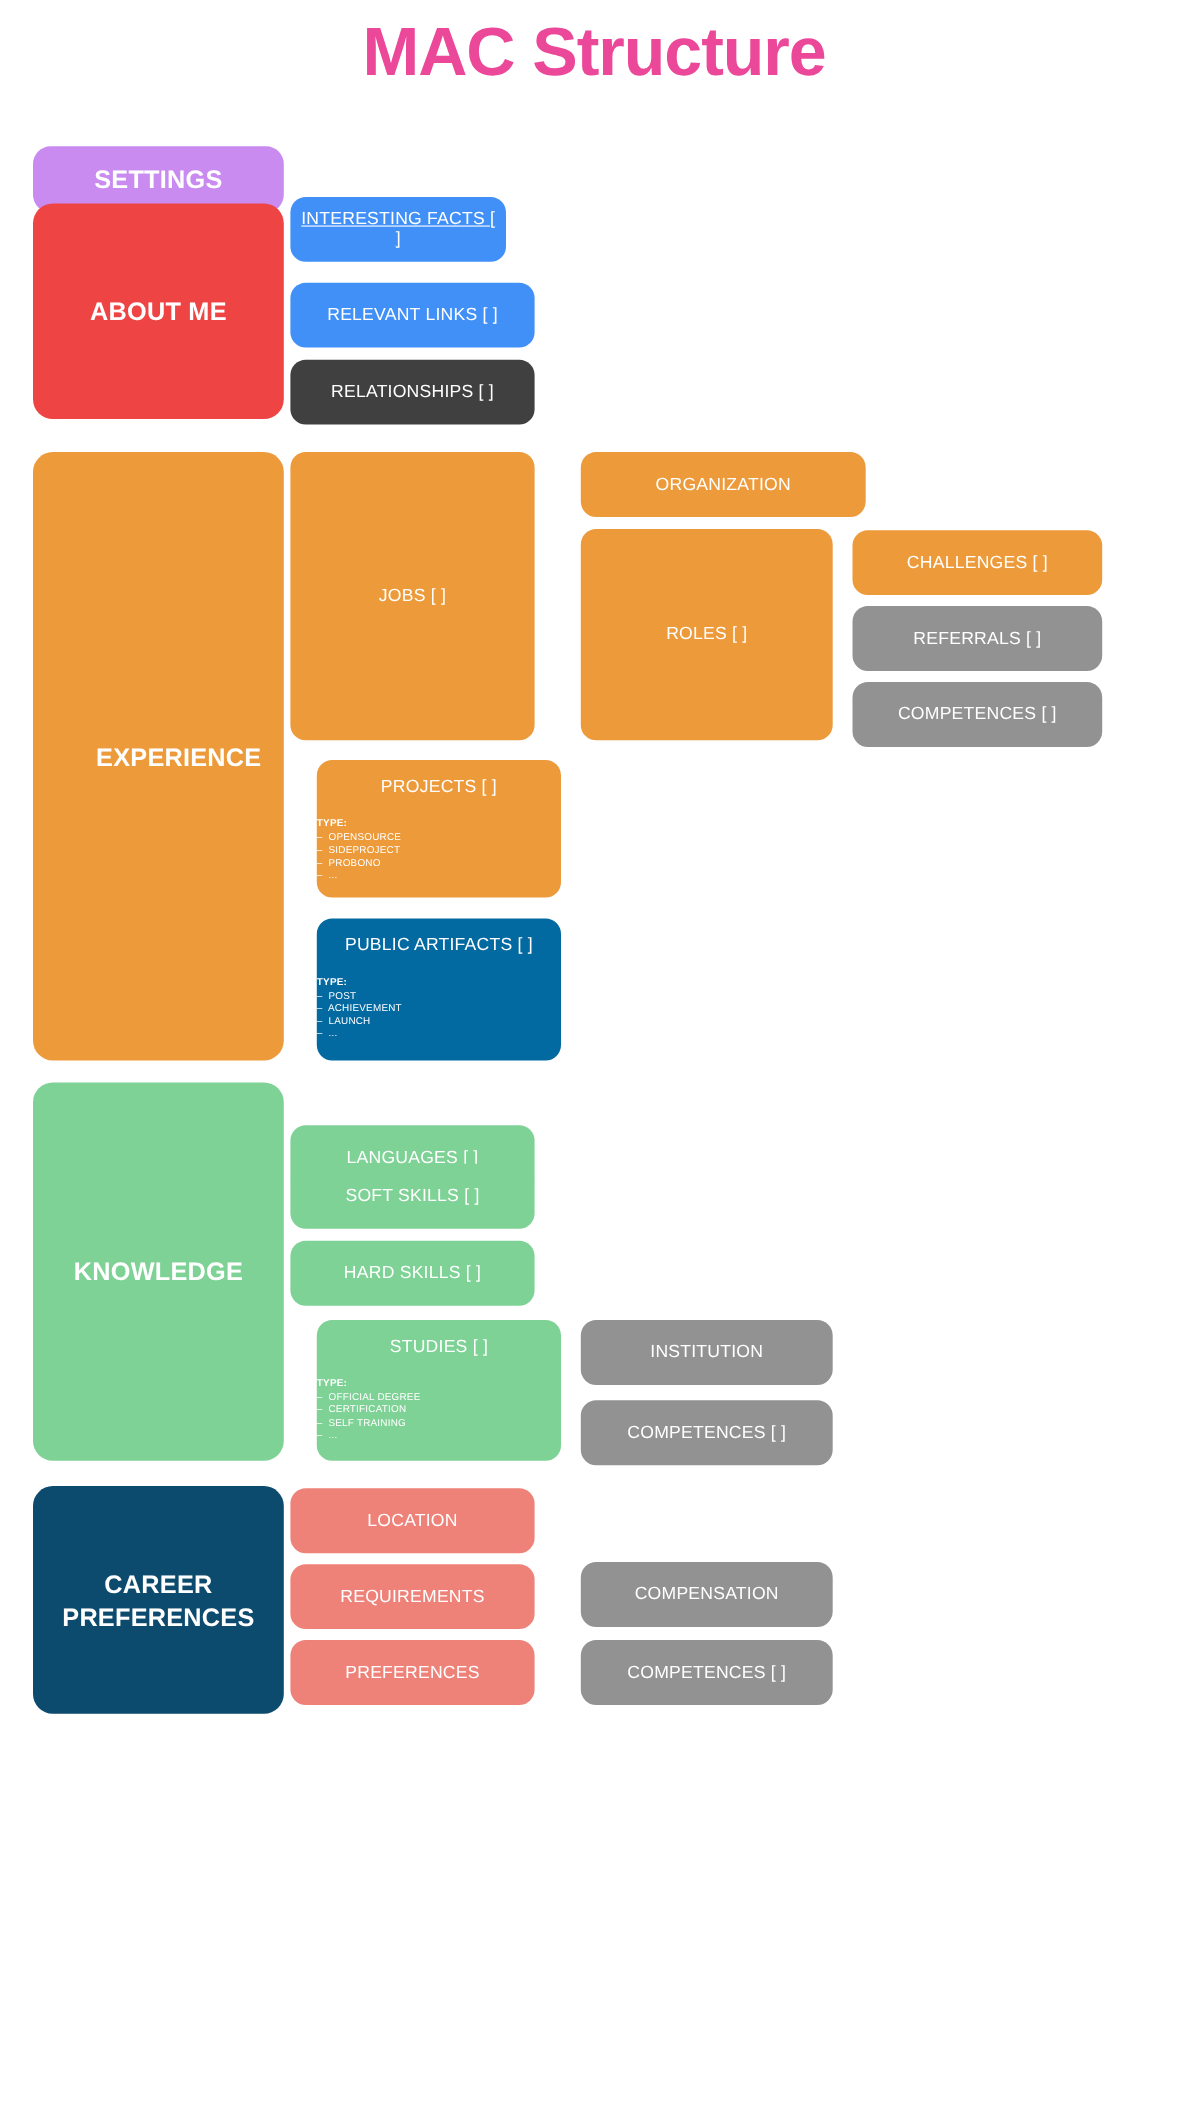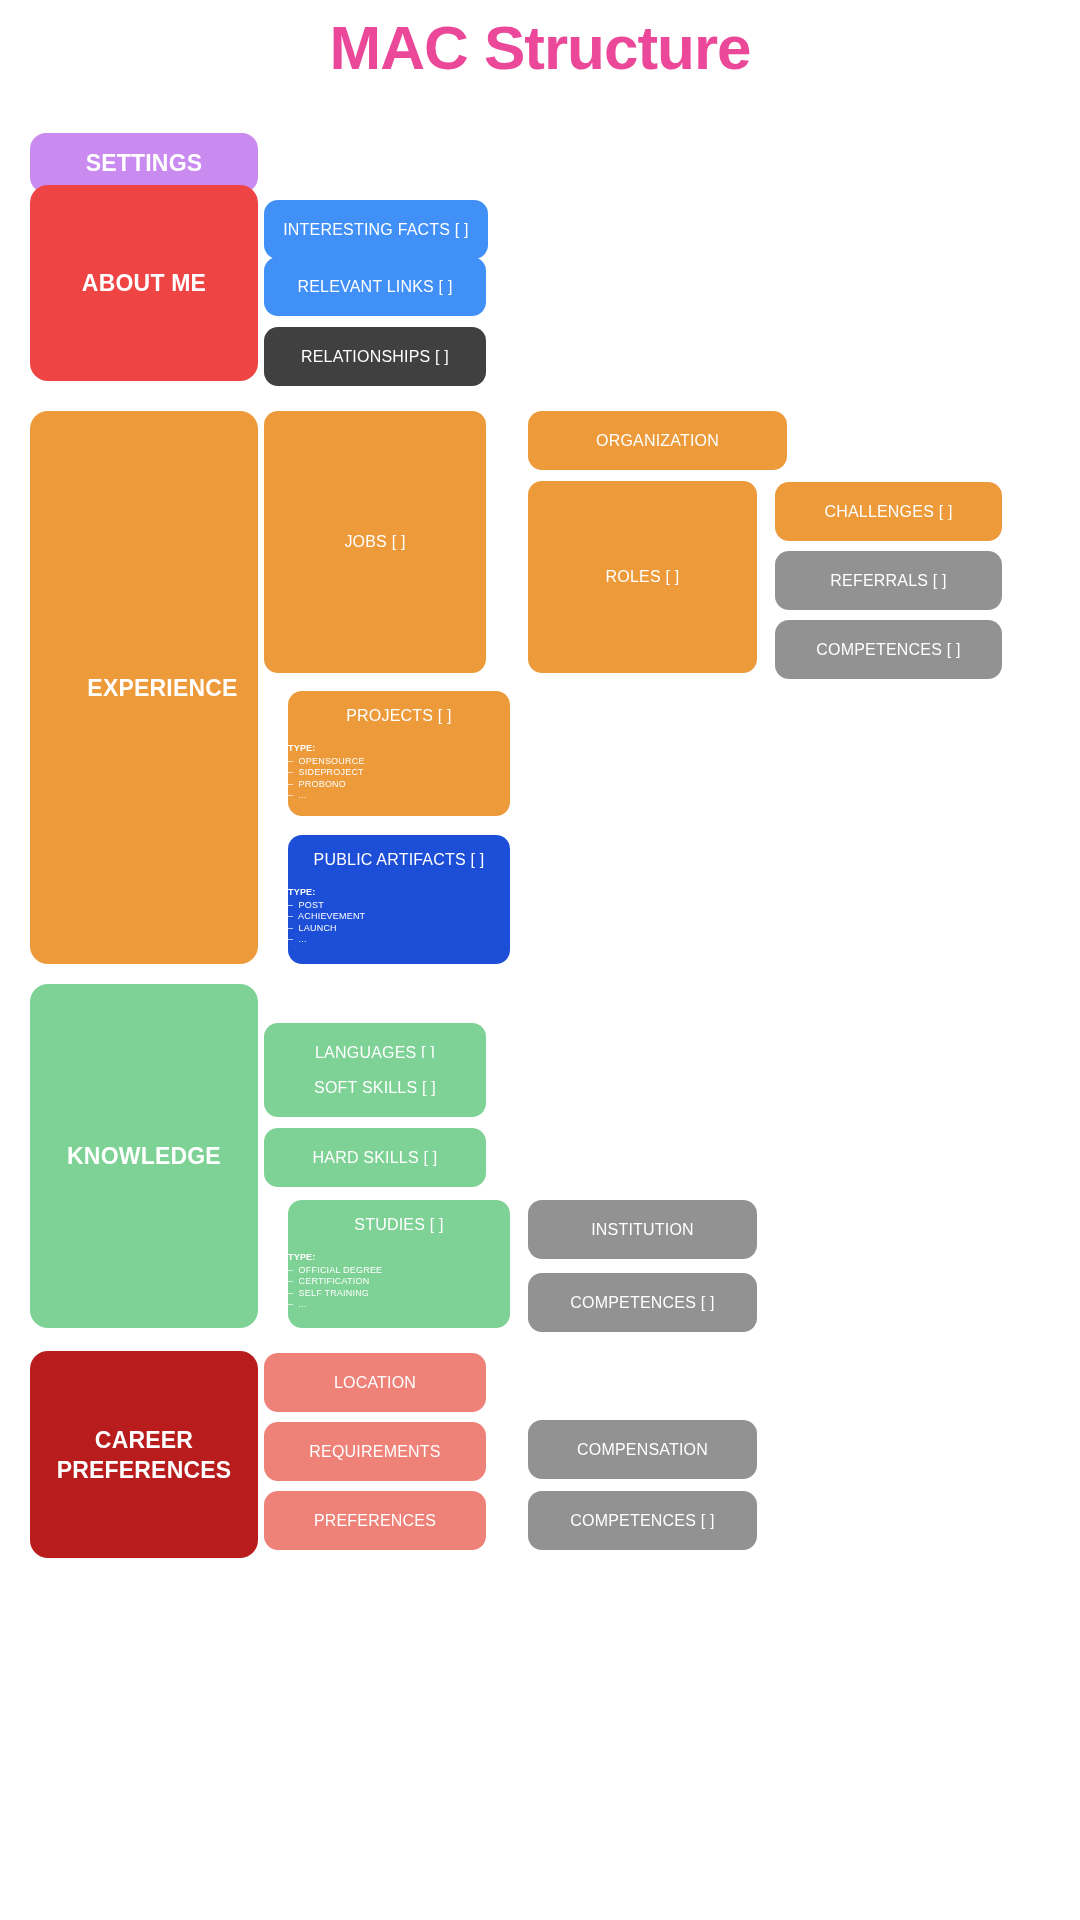--- a/index.html
+++ b/index.html
@@ -89,21 +89,21 @@
 
 <div class="canvas">
 
   <div class="node settings" style="left:30px; top:45px; width:228px; height:60px; background:#c98bf0;">
     <span>SETTINGS</span>
   </div>
 
   <div class="node primary" style="left:30px; top:97px; width:228px; height:196px; background:#ef4444;">
     <span>ABOUT ME</span>
   </div>
-  <div class="node" style="left:264px; top:112px; width:224px; height:59px; background:#4190f7;">
+  <div class="node" style="left:264px; top:91px; width:196px; height:59px; background:#4190f7;text-decoration:underline;">
     <span>INTERESTING FACTS [ ]</span>
   </div>
   <div class="node" style="left:264px; top:169px; width:222px; height:59px; background:#4190f7;">
     <span>RELEVANT LINKS [ ]</span>
   </div>
   <div class="node" style="left:264px; top:239px; width:222px; height:59px; background:#404040;">
     <span>RELATIONSHIPS [ ]</span>
   </div>
 
   <div class="node primary" style="left:30px; top:323px; width:228px; height:553px; background:#ed9a3a;padding-left:45px;">
@@ -132,21 +132,21 @@
     <span class="node-title">PROJECTS [ ]</span>
     <span class="type-block">
       <span class="type-label">TYPE:</span>
       <span class="type-item">–  OPENSOURCE</span>
       <span class="type-item">–  SIDEPROJECT</span>
       <span class="type-item">–  PROBONO</span>
       <span class="type-item">–  ...</span>
     </span>
   </div>
 
-  <div class="node with-types" style="left:264px; top:747px; width:222px; height:129px; background:#1d4ed8;">
+  <div class="node with-types" style="left:264px; top:747px; width:222px; height:129px; background:#0369a1;">
     <span class="node-title">PUBLIC ARTIFACTS [ ]</span>
     <span class="type-block">
       <span class="type-label">TYPE:</span>
       <span class="type-item">–  POST</span>
       <span class="type-item">–  ACHIEVEMENT</span>
       <span class="type-item">–  LAUNCH</span>
       <span class="type-item">–  ...</span>
     </span>
   </div>
 
@@ -172,21 +172,21 @@
       <span class="type-item">–  ...</span>
     </span>
   </div>
   <div class="node" style="left:528px; top:1112px; width:229px; height:59px; background:#929292;">
     <span>INSTITUTION</span>
   </div>
   <div class="node" style="left:528px; top:1185px; width:229px; height:59px; background:#929292;">
     <span>COMPETENCES [ ]</span>
   </div>
 
-  <div class="node primary" style="left:30px; top:1263px; width:228px; height:207px; background:#b91c1c; white-space:pre-line;">
+  <div class="node primary" style="left:30px; top:1263px; width:228px; height:207px; background:#0c4a6e; white-space:pre-line;">
     <span>CAREER
 PREFERENCES</span>
   </div>
   <div class="node" style="left:264px; top:1265px; width:222px; height:59px; background:#ee8279;">
     <span>LOCATION</span>
   </div>
   <div class="node" style="left:264px; top:1334px; width:222px; height:59px; background:#ee8279;">
     <span>REQUIREMENTS</span>
   </div>
   <div class="node" style="left:264px; top:1403px; width:222px; height:59px; background:#ee8279;">

